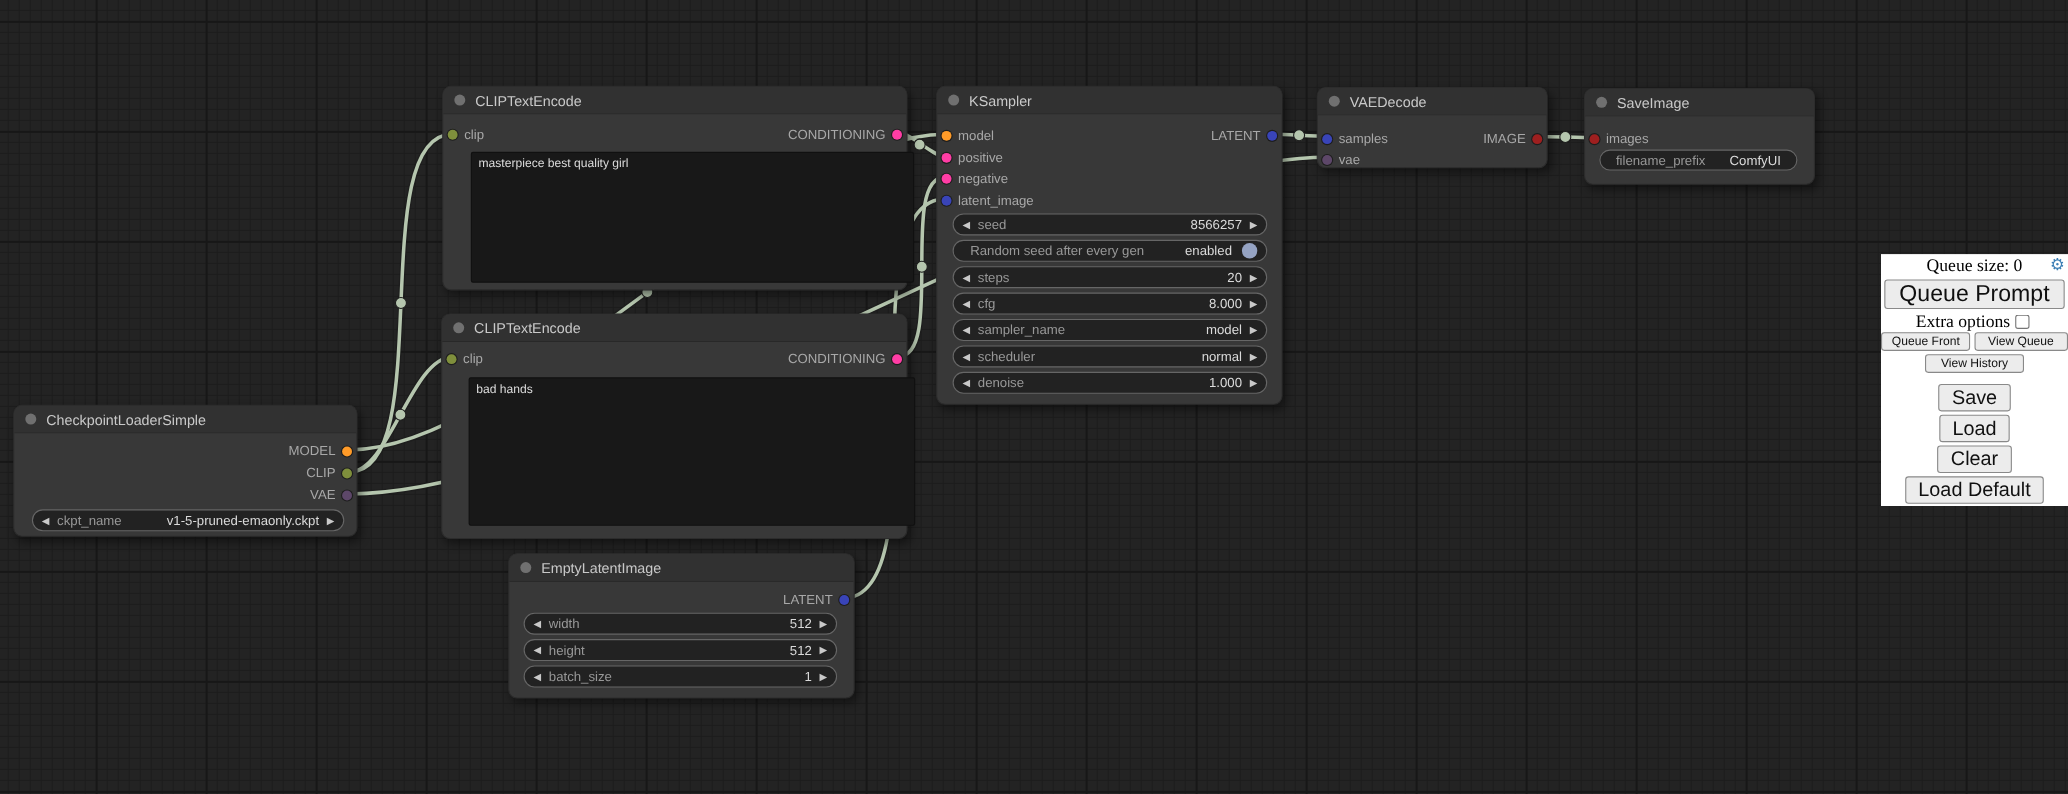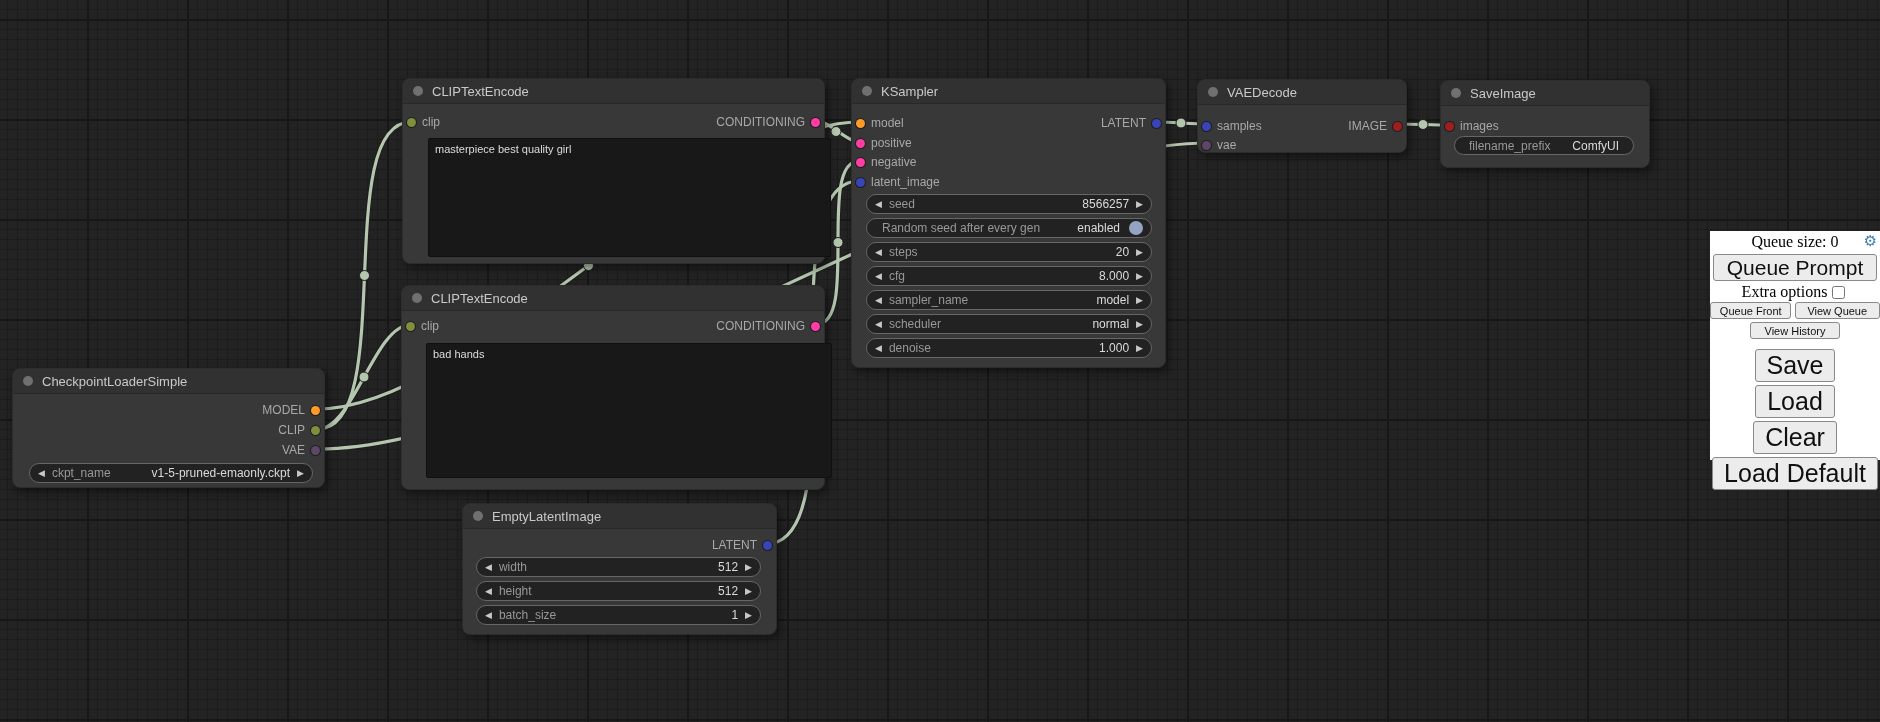--- a/index.html
+++ b/index.html
@@ -43,21 +43,21 @@
   .gear{position:absolute;right:3px;top:3px;font-size:15px;line-height:1;cursor:pointer;}
   .btn{display:block;background:#ececec;border:1px solid #898989;border-radius:3px;color:#101010;
     font-family:"Liberation Sans",sans-serif;margin:0 auto;cursor:pointer;}
   .btn-main{width:164px;height:27px;font-size:21px;margin-top:1px;}
   .extra{height:18px;margin-top:2px;}
   .extra input{width:13px;height:13px;vertical-align:-2px;margin-left:5px;}
   .smallrow{display:flex;justify-content:center;gap:3px;margin-top:1px;}
   .btn-sm{font-size:11px;height:17px;padding:0 4px;display:inline-block;}
   .btn-qf{width:81px;} .btn-vq{width:85px;}
   .btn-vh{width:90px;height:17px;font-size:11px;margin-top:3px;}
-  .btn-big{font-size:25px;padding:1px 11px;margin-top:3px;}
+  .btn-big{font-size:18px;padding:1px 11px;margin-top:3px;}
   .btn-save{margin-top:10px;}
 </style>
 </head>
 <body>
 
 <div id="canvas">
 
   <svg id="wires" width="1880" height="722">
     <g>
       <path class="halo" d="M318,409 C471,409 706,122 859,122"></path>

